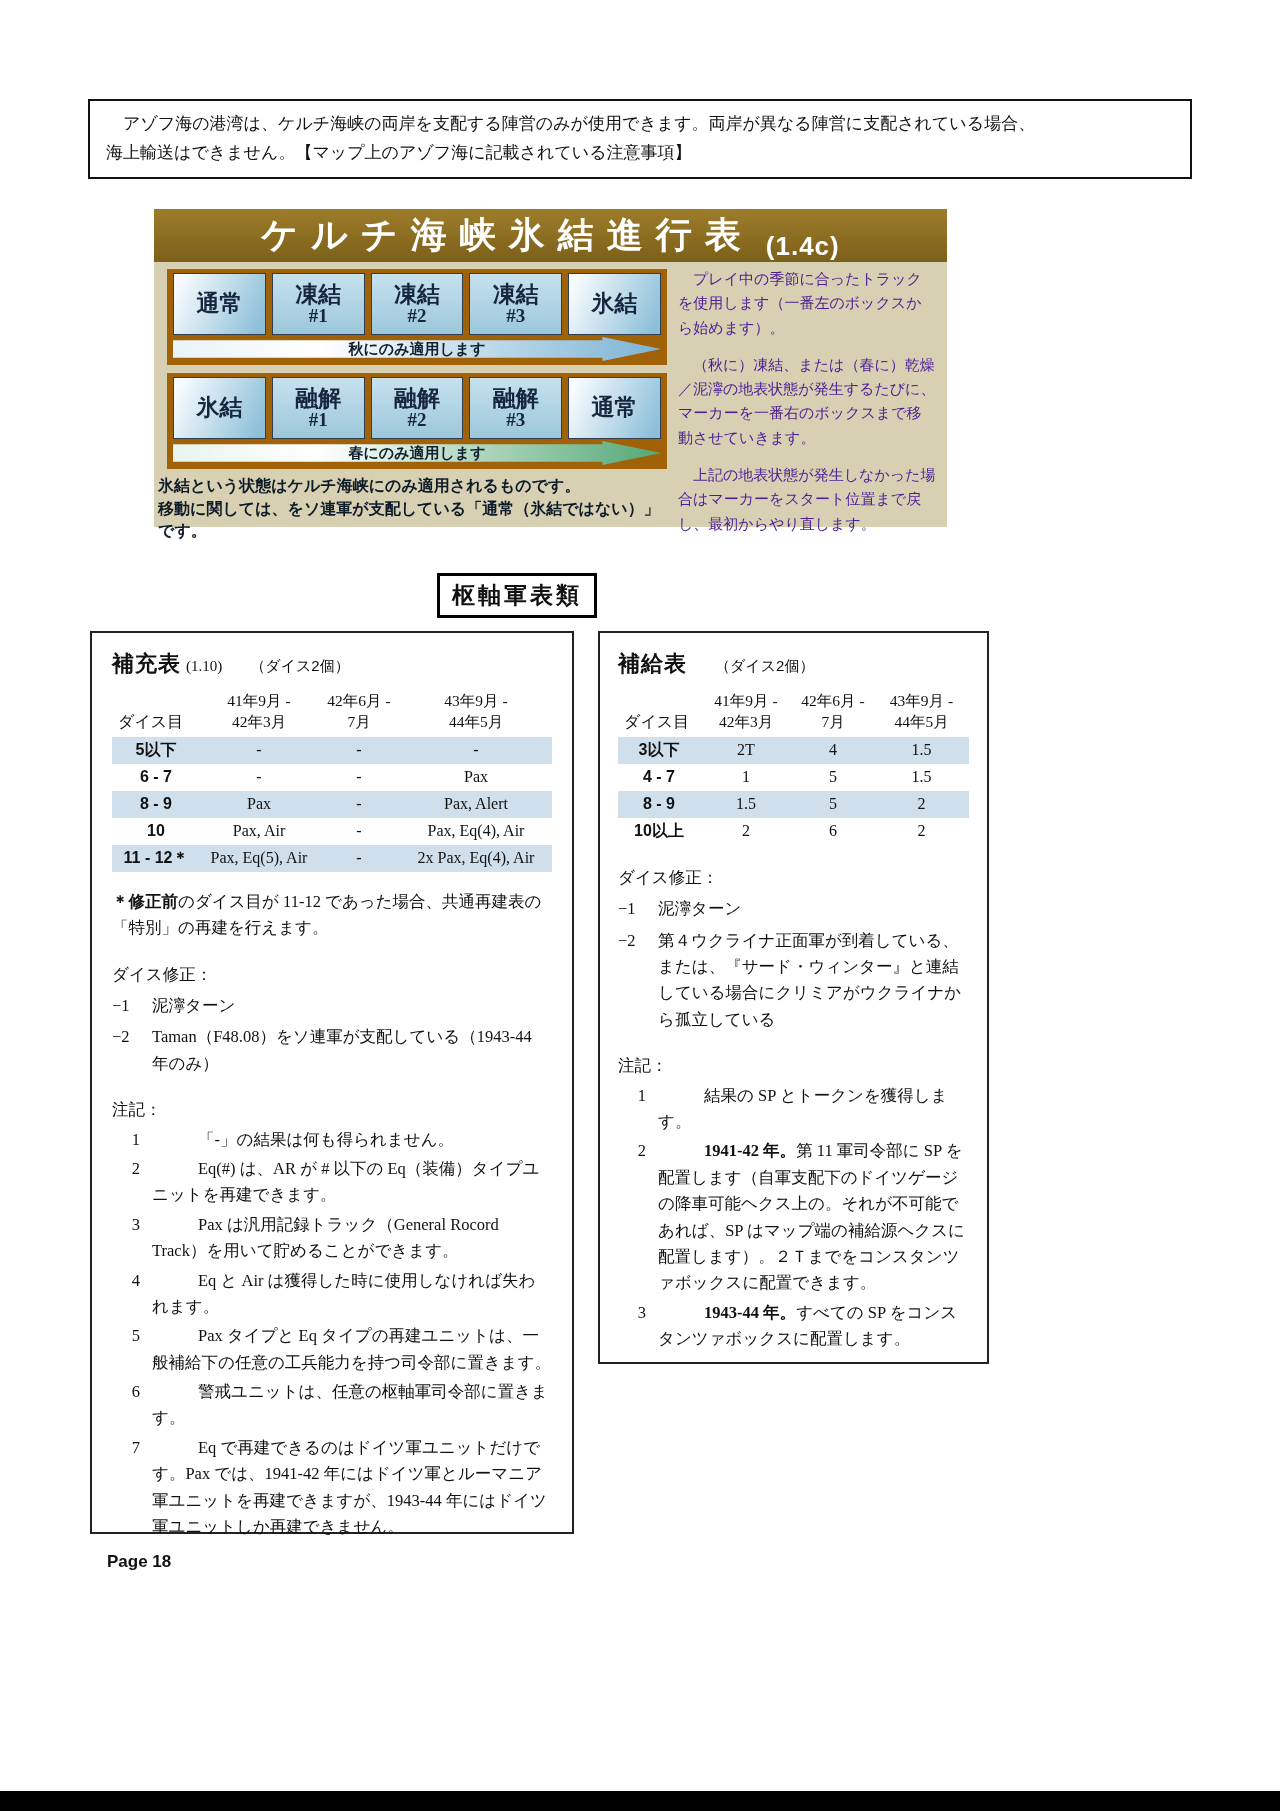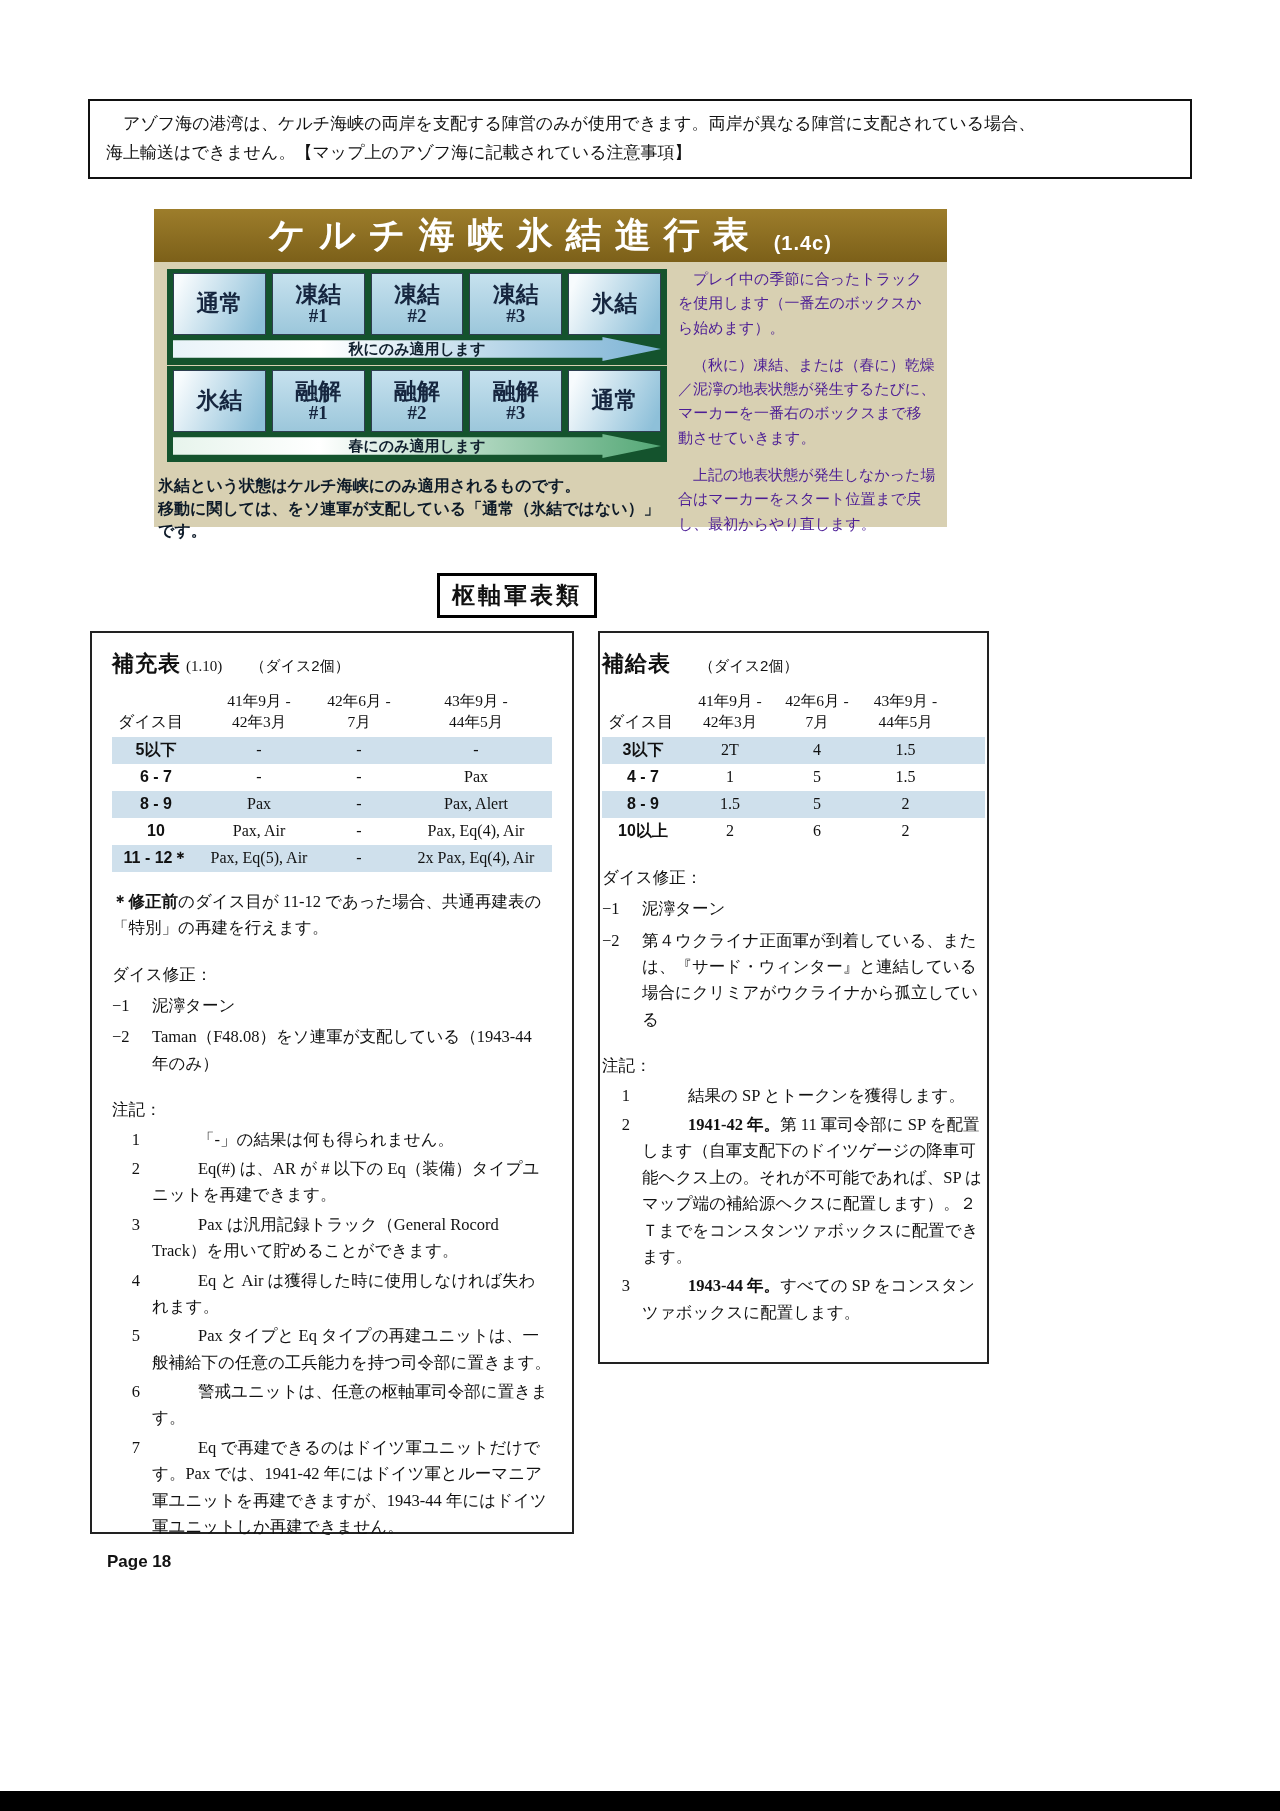--- a/index.html
+++ b/index.html
@@ -11,23 +11,23 @@
   .top-note { position:absolute; left:88px; top:99px; width:1104px;
               border:2px solid #111; padding:9px 16px;
               font-family:"Liberation Sans", sans-serif; font-size:17px; line-height:1.7; }
 
   
   .kerch { position:absolute; left:154px; top:209px; width:793px; height:318px; background:#d8d0b2; }
   .kerch-title { height:53px; background:linear-gradient(180deg,#9d7d2b,#7c6019);
                  color:#fff; display:flex; align-items:center; justify-content:center;
                  font-family:"Liberation Sans", sans-serif; font-weight:bold;
                  font-size:36px; letter-spacing:13px; }
-  .kerch-ref { font-size:20px; letter-spacing:1px; margin-left:12px; align-self:flex-end; padding-bottom:7px; }
+  .kerch-ref { font-size:26px; letter-spacing:1px; margin-left:12px; align-self:flex-end; }
   .track { position:absolute; left:13px; top:60px; width:500px; }
-  .strip { background:#14532d; padding:4px 6px; margin-bottom:1px; }
+  .strip { background:#a16207; padding:4px 6px; margin-bottom:8px; }
   .boxes { display:flex; gap:6px; }
   .box { flex:1; height:62px; display:flex; flex-direction:column; align-items:center; justify-content:center;
          background:linear-gradient(180deg,#c6e1ee,#9cc7db); border:1px solid #2e3e50;
          font-weight:bold; font-size:23px; color:#16263f; line-height:1.02; }
   .box.grad { background:linear-gradient(115deg,#f7fbfd 8%,#8ec0d9 92%); }
   .box .l2 { font-size:19px; }
   .box .l2:empty { display:none; }
   .arrow { height:24px; margin-top:2px; display:flex; align-items:center; justify-content:center;
            font-size:15px; font-weight:bold; color:#10202e;
            clip-path:polygon(0 14%,88% 14%,88% 0,100% 50%,88% 100%,88% 86%,0 86%); }
@@ -40,21 +40,21 @@
   .kerch-side p + p { margin-top:13px; }
 
   
   .section-title { position:absolute; left:437px; top:573px; border:3px solid #000; background:#fff;
                    padding:4px 12px; font-family:"Liberation Sans", sans-serif; font-weight:bold;
                    font-size:23px; letter-spacing:3px; }
 
   
   .panel { position:absolute; border:2px solid #222; background:#fff; }
   .panel.left  { left:90px;  top:631px; width:484px; height:903px; padding:16px 20px; }
-  .panel.right { left:598px; top:631px; width:391px; height:733px; padding:16px 2px; }
+  .panel.right { left:598px; top:631px; width:391px; height:733px; padding:16px 18px; }
 
   .tbl-title { display:flex; align-items:baseline; font-family:"Liberation Sans", sans-serif; }
   .tbl-name { font-size:22px; font-weight:bold; letter-spacing:1px; }
   .tbl-ref  { font-family:"Liberation Serif", serif; font-size:15px; margin-left:5px; }
   .tbl-dice { font-size:15px; margin-left:28px; }
 
   .grid { margin-top:12px; }
   .ghead, .grow { display:grid; }
   .panel.left  .ghead, .panel.left  .grow { grid-template-columns:88px 118px 82px 152px; }
   .panel.right .ghead, .panel.right .grow { grid-template-columns:82px 92px 82px 95px; }

